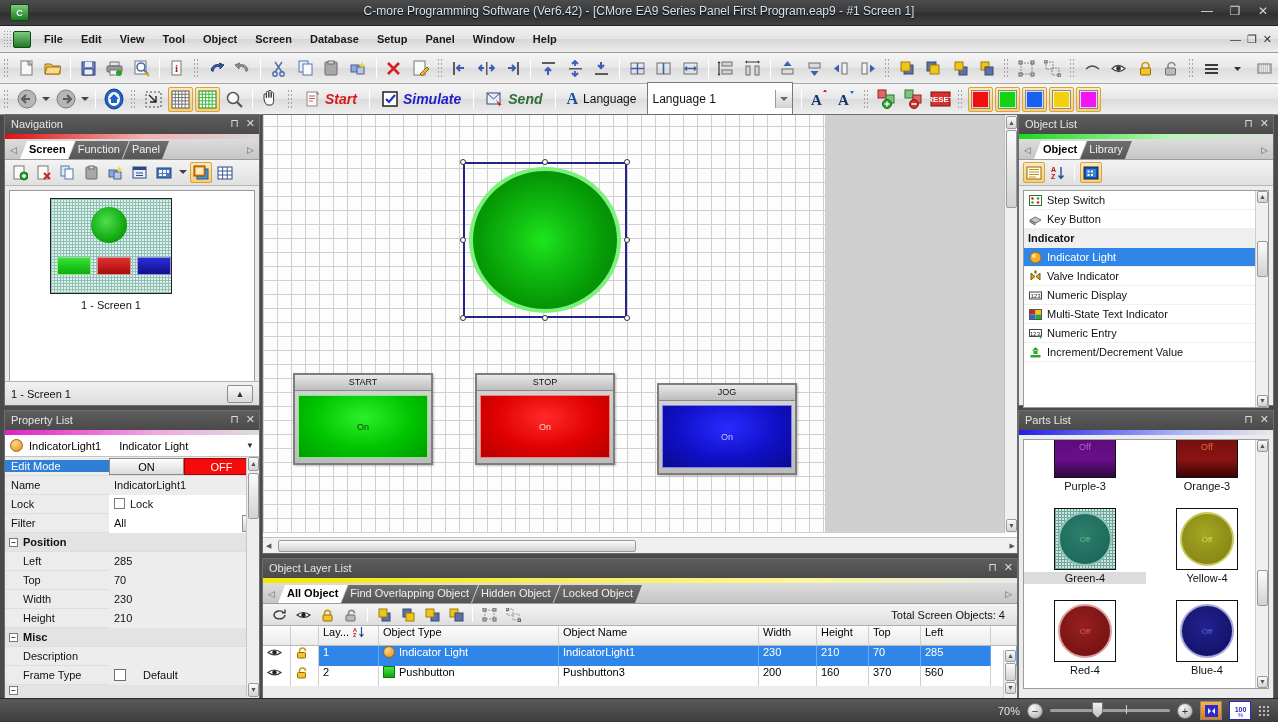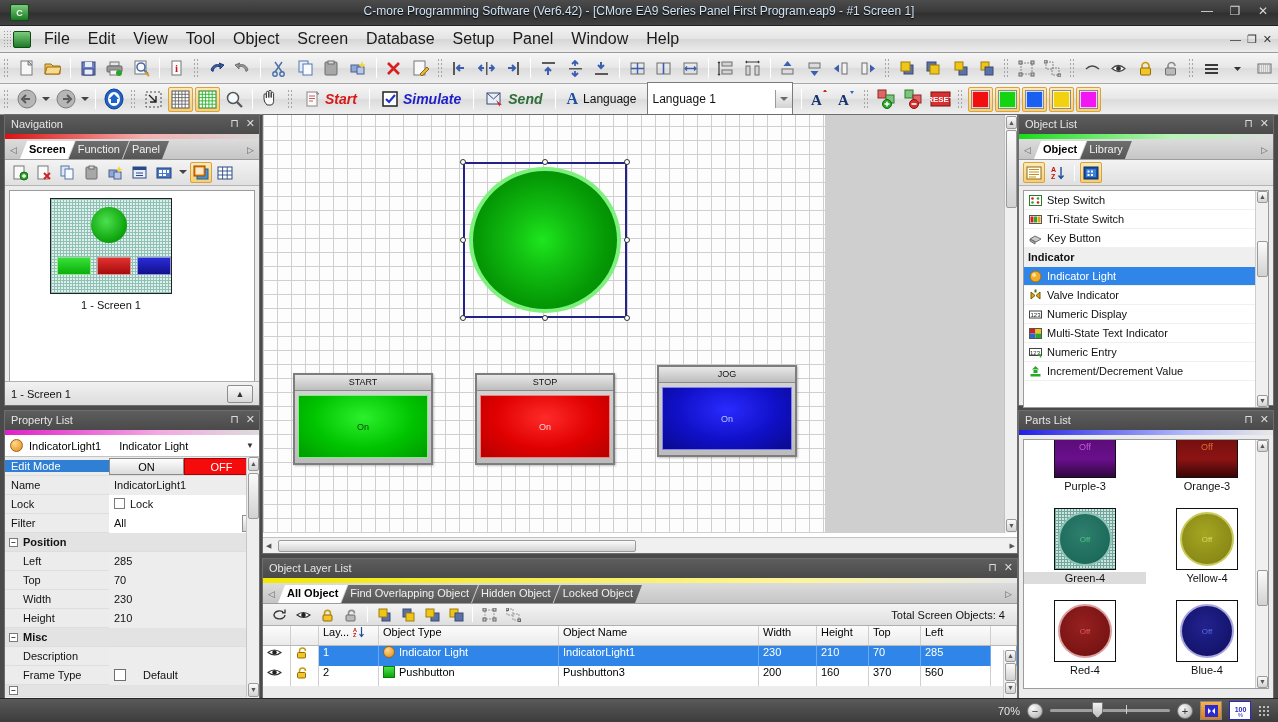--- a/index.html
+++ b/index.html
@@ -39,21 +39,21 @@
     border-bottom:1px solid #9a9a9a;
     display:flex; align-items:center;
   }
   .menubar .mgrip { width:8px; height:18px; margin-left:3px;
     background-image: radial-gradient(#9b9b9b 40%, transparent 41%);
     background-size:3px 3px; }
   .menubar .mlogo { width:18px; height:17px; margin:0 4px 0 2px;
     background: linear-gradient(to bottom,#7ecb7e,#1c7a25);
     border:1px solid #0d4a14; border-radius:2px; }
   .menu-item {
-    padding: 4px 9px; font-size:16px; color:#1a1a1a; cursor:default;
+    padding: 4px 9px; font-size:11px; color:#1a1a1a; cursor:default;font-weight:bold;
   }
   .mdi-btns { margin-left:auto; display:flex; gap:6px; padding-right:6px; color:#333; font-size:11px; }
 
   
   .toolbar {
     position:absolute; left:0; width:1278px; height:31px;
     background: linear-gradient(to bottom,#f6f6f6 0%, #e7e7e7 48%, #dcdcdc 52%, #efefef 100%);
     border-bottom:1px solid #a8a8a8;
     display:flex; align-items:center;
   }
@@ -955,21 +955,21 @@
     </div>
 
     <div class="pbtn green" style="left:30px;top:258px">
       <div class="cap">START</div>
       <div class="face">On</div>
     </div>
     <div class="pbtn red" style="left:212px;top:258px">
       <div class="cap">STOP</div>
       <div class="face">On</div>
     </div>
-    <div class="pbtn blue" style="left:394px;top:250px">
+    <div class="pbtn blue" style="left:394px;top:268px">
       <div class="cap">JOG</div>
       <div class="face">On</div>
     </div>
 
     <div class="vscroll">
       <div class="sbthumb" style="position:absolute;left:1px;top:1px;width:11px;height:13px">
           <div class="sbarrow" style="line-height:11px">▲</div>
         </div>
       <div class="sbthumb" style="position:absolute;left:1px;top:15px;width:11px;height:78px">
         <div style="position:absolute;left:3px;top:36px;width:5px;height:5px;background-image:radial-gradient(#888 40%,transparent 41%);background-size:2px 2px"></div>
@@ -1033,31 +1033,20 @@
         <span class="ic">
             <svg width="13" height="13">
               <rect x="0.5" y="1.5" width="12" height="10" fill="#fff" stroke="#2a7a2a"></rect>
               <circle cx="3.5" cy="4.5" r="1.3" fill="#d02020"></circle>
               <circle cx="9" cy="4.5" r="1.3" fill="#2aa82a"></circle>
               <circle cx="3.5" cy="8.5" r="1.3" fill="#2aa82a"></circle>
               <circle cx="9" cy="8.5" r="1.3" fill="#d02020"></circle>
             </svg>
           </span>
         <span>Step Switch</span>
-      </div>
-      <div class="ol-row">
-        <span class="ic">
-            <svg width="13" height="13">
-              <rect x="0.5" y="2.5" width="12" height="8" fill="#fff" stroke="#555"></rect>
-              <rect x="1.5" y="3.5" width="3" height="6" fill="#d02020"></rect>
-              <rect x="5" y="3.5" width="3" height="6" fill="#2aa82a"></rect>
-              <rect x="8.5" y="3.5" width="3" height="6" fill="#e8a010"></rect>
-            </svg>
-          </span>
-        <span>Tri-State Switch</span>
       </div>
       <div class="ol-row">
         <span class="ic">
             <svg width="13" height="13">
               <path d="M1 7 l5-3 6 3 -5 3z" fill="#c9c9c9" stroke="#6f6f6f"></path>
               <path d="M1 7 l0 2 5 3 0-2z" fill="#a9a9a9" stroke="#6f6f6f"></path>
             </svg>
           </span>
         <span>Key Button</span>
       </div>

